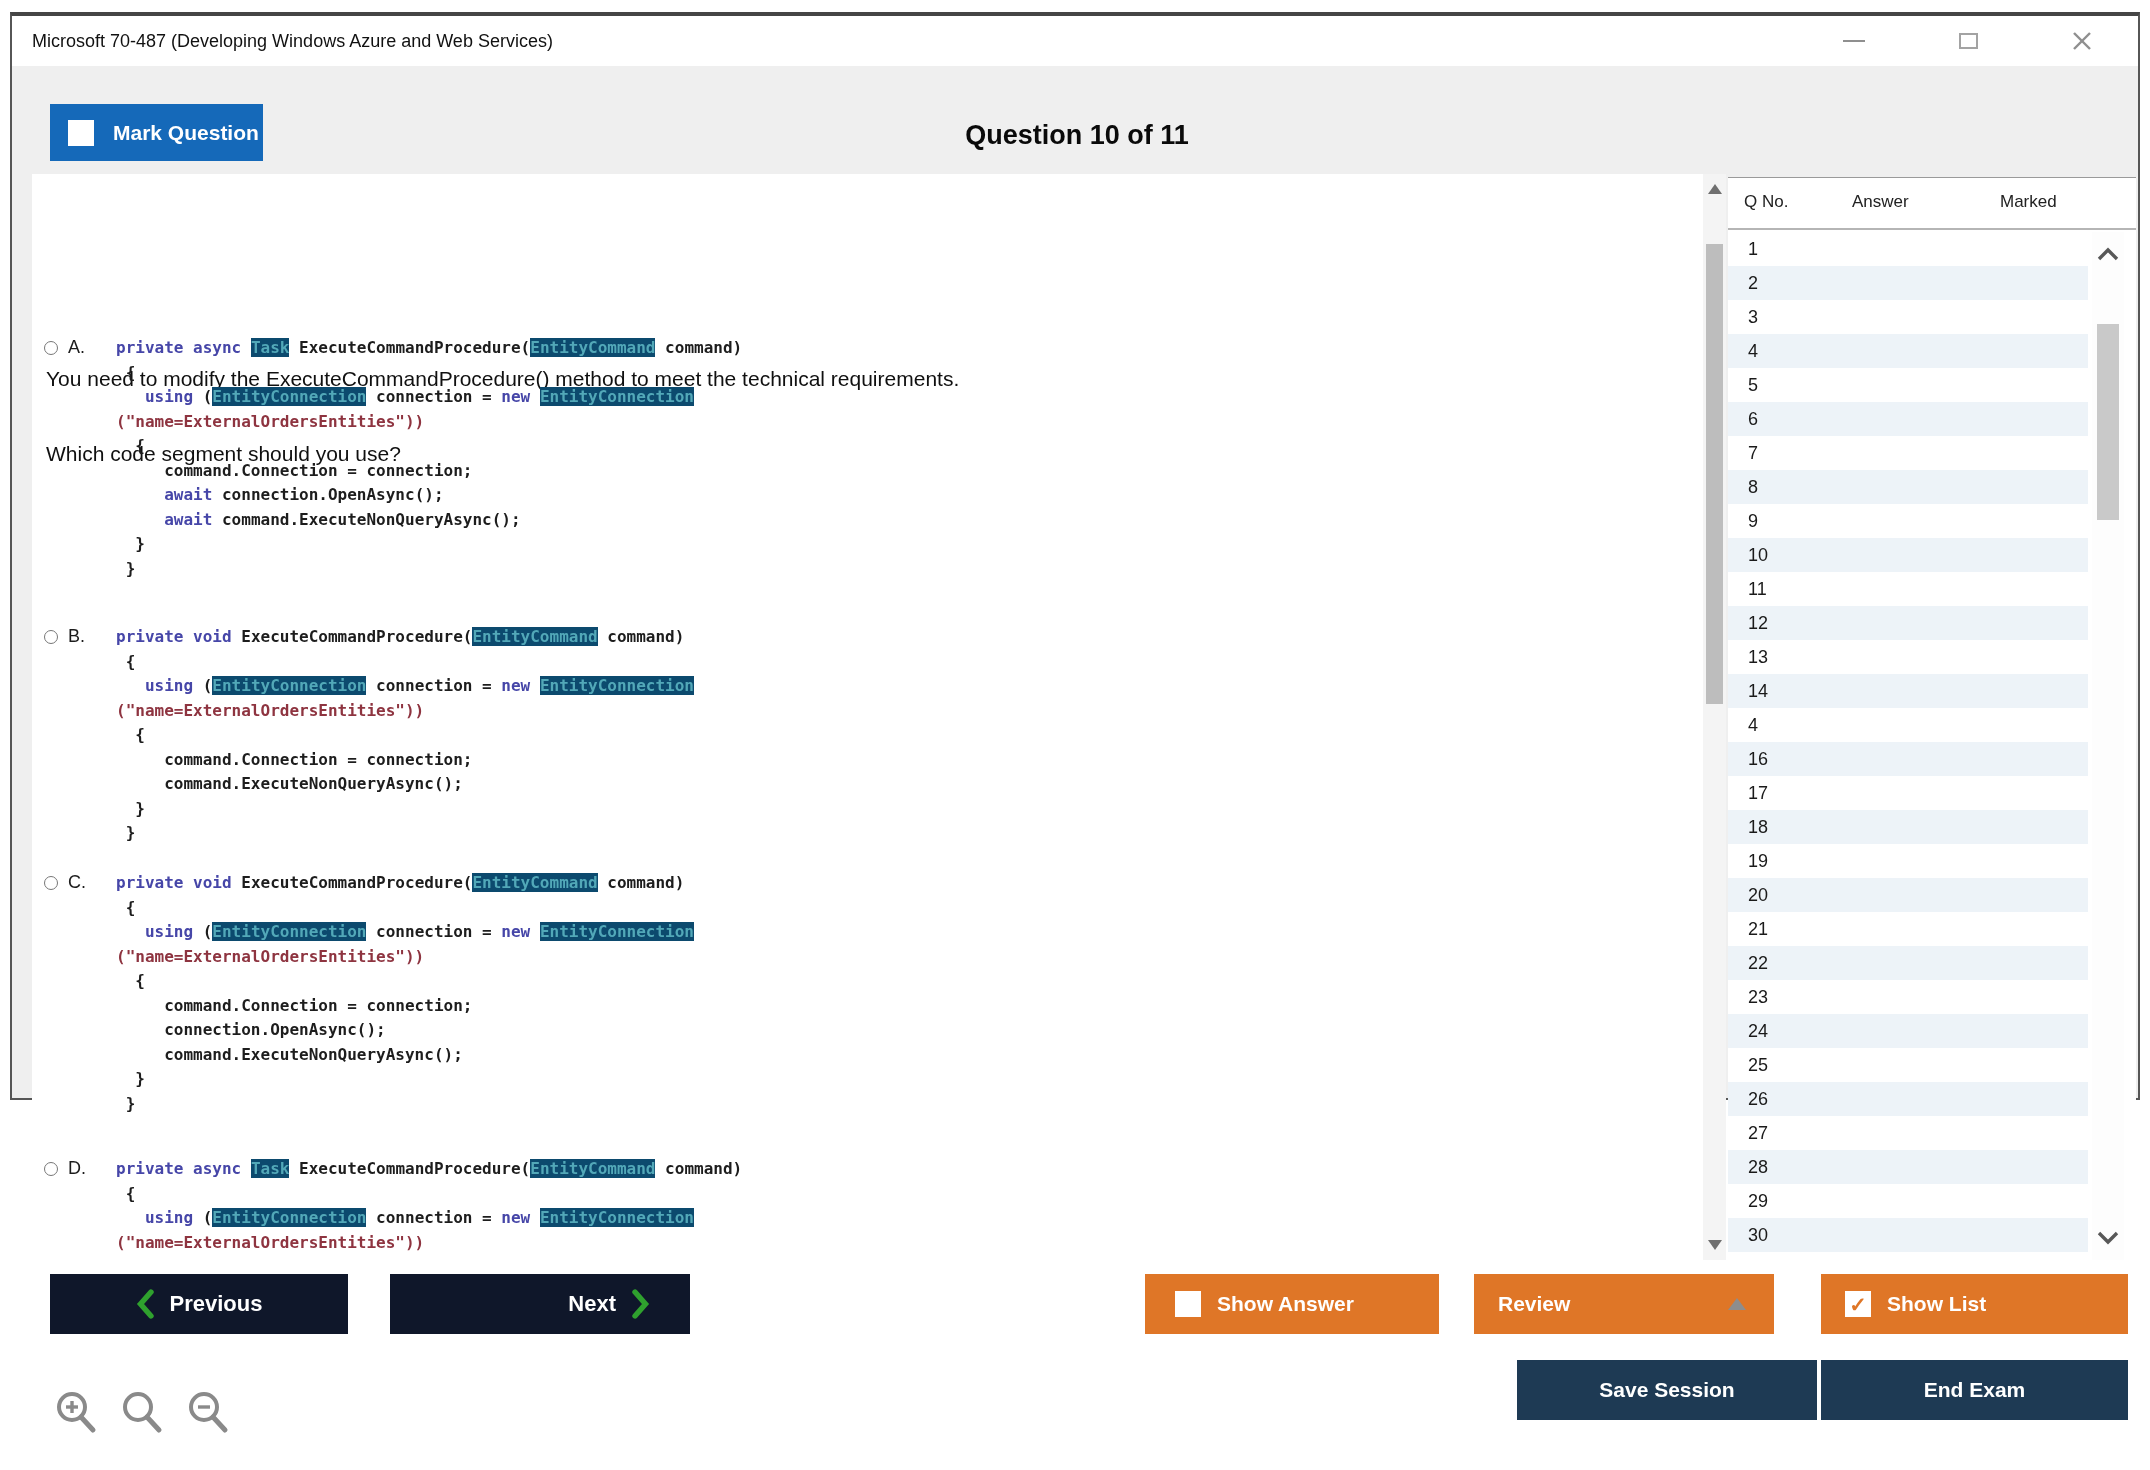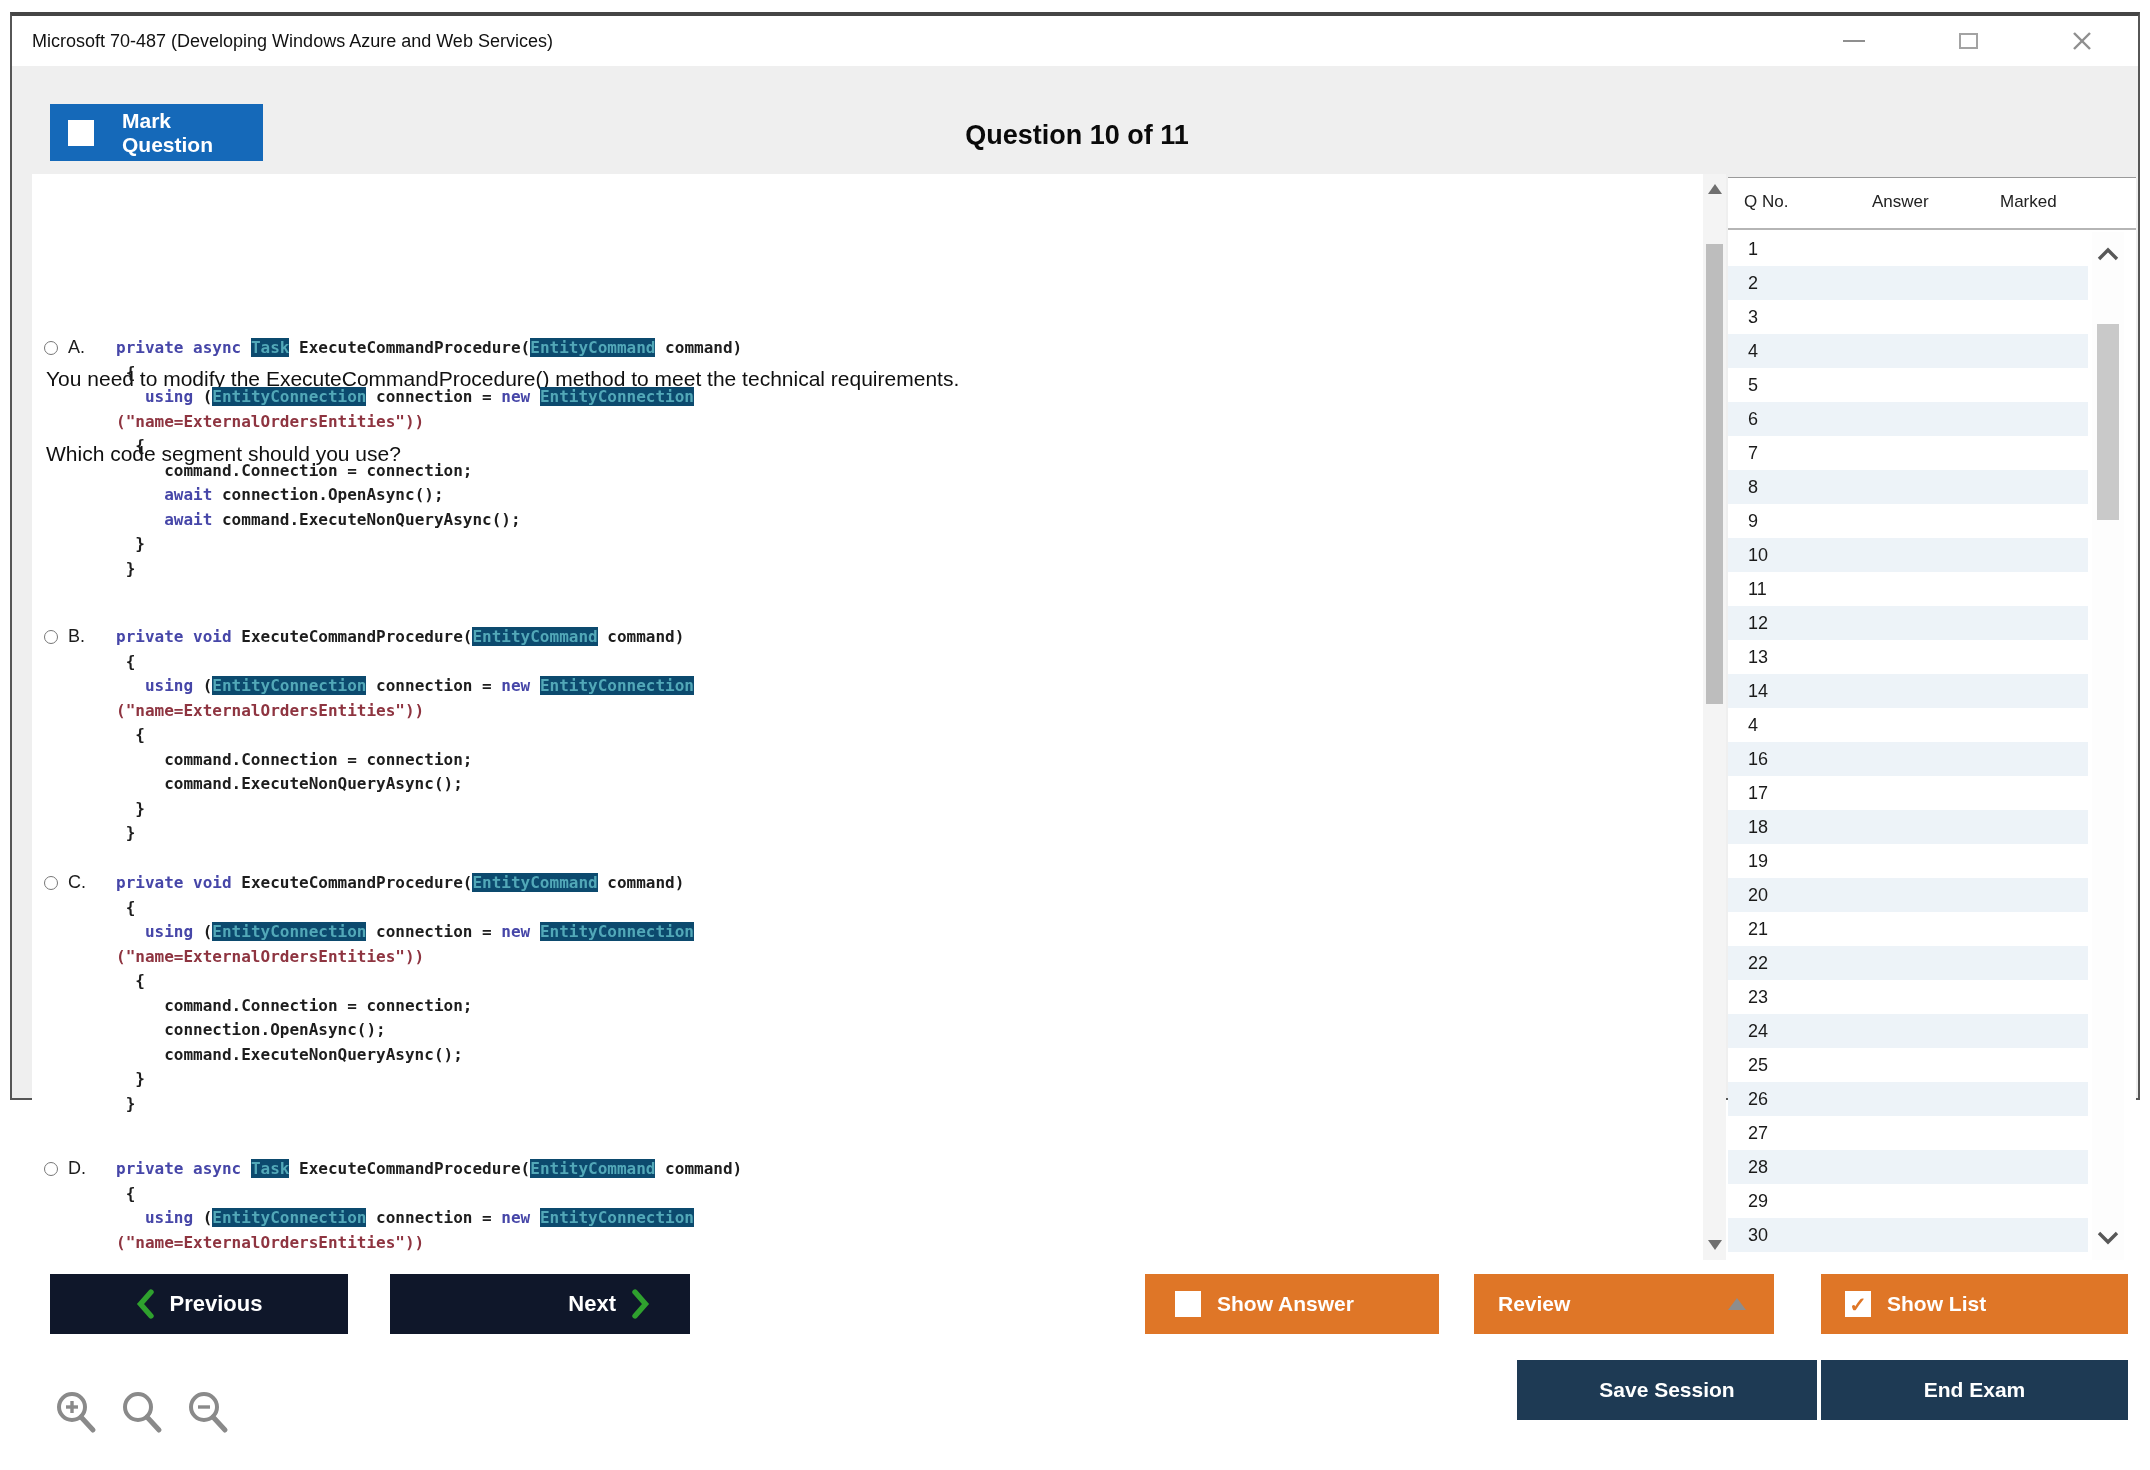--- a/index.html
+++ b/index.html
@@ -13,21 +13,21 @@
   .titlebar{position:absolute;left:0;top:0;width:100%;height:50px;background:#ffffff;}
   .title{position:absolute;left:20px;top:0;height:50px;line-height:50px;font-size:18px;color:#111;}
   .winctrls{position:absolute;right:25px;top:0;height:50px;width:290px;display:flex;
     align-items:center;justify-content:space-between;padding:0 20px;}
   .ic-min{width:22px;height:2px;background:#8f8f8f;}
   .ic-max{width:19px;height:16px;border:2px solid #a3a3a3;}
   .ic-close{width:22px;height:22px;}
 
   
   .btn-mark{position:absolute;left:38px;top:88px;width:213px;height:57px;background:#1569b9;
-    display:flex;align-items:center;gap:28px;padding-left:18px;cursor:default;}
+    display:flex;align-items:center;gap:19px;padding-left:18px;cursor:default;}
   .cb{width:26px;height:26px;background:#ffffff;flex:0 0 auto;display:flex;align-items:center;justify-content:center;}
   .btn-mark .lbl{color:#fff;font-weight:bold;font-size:21px;}
   .q-counter{position:absolute;left:0;top:104px;width:2130px;text-align:center;
     font-size:27px;font-weight:bold;color:#0a0a0a;}
 
   
   .main-panel{position:absolute;left:20px;top:158px;width:1671px;height:1086px;background:#ffffff;overflow:hidden;}
   .qline{position:absolute;left:14px;font-size:21px;color:#101010;white-space:pre;}
   .qline1{top:193px;}
   .qline2{top:268px;}
@@ -51,21 +51,21 @@
   .tri-down{position:absolute;left:5px;bottom:10px;width:0;height:0;
     border-left:7px solid transparent;border-right:7px solid transparent;border-top:10px solid #6f6f6f;}
   .vthumb{position:absolute;left:3px;top:70px;width:17px;height:460px;background:#bdbdbd;}
 
   
   .qlist{position:absolute;left:1716px;top:161px;width:408px;height:1084px;background:#ffffff;
     border-top:1px solid #9a9a9a;}
   .qlist-header{position:absolute;left:0;top:0;width:100%;height:52px;background:#ffffff;
     border-bottom:2px solid #b5b5b5;}
   .qh{position:absolute;top:14px;font-size:17px;color:#222;}
-  .qh1{left:16px;} .qh2{left:124px;margin-left:20px;} .qh3{left:272px;}
+  .qh1{left:16px;} .qh2{left:124px;} .qh3{left:272px;}
   .qrows{position:absolute;left:0;top:54px;width:360px;}
   .qrow{height:34px;line-height:34px;padding-left:20px;font-size:18px;color:#1a1a1a;background:#ffffff;}
   .qrow.alt{background:#edf3f8;}
 
   .qlist-scroll{position:absolute;left:364px;top:54px;width:32px;height:1028px;background:#fdfdfd;}
   .qthumb{position:absolute;left:5px;top:92px;width:22px;height:196px;background:#c9c9c9;}
 
   
   .btn{position:absolute;display:flex;align-items:center;justify-content:center;
     color:#ffffff;font-weight:bold;font-size:22px;gap:16px;cursor:default;}

